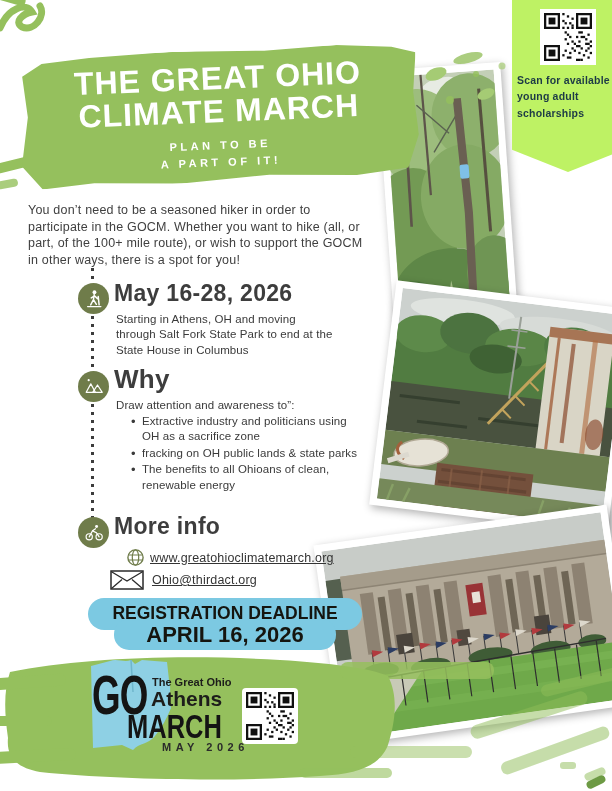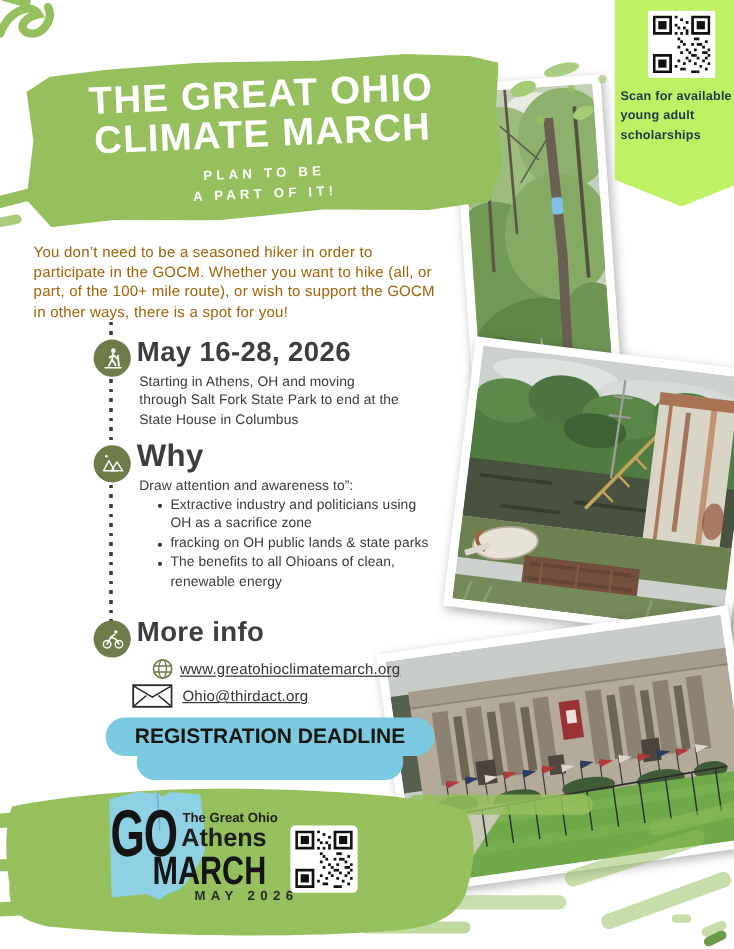--- a/index.html
+++ b/index.html
@@ -21,21 +21,21 @@
   .banner-title{color:#fff;font-weight:800;font-size:32px;line-height:1.04;letter-spacing:1px;text-align:center;}
   .banner-sub{color:#fff;font-weight:700;font-size:11px;letter-spacing:3.5px;text-align:center;line-height:1.5;margin-top:9px;}
 
   
   .ribbon{left:512px;top:0;width:112px;height:172px;background:#bef264;z-index:6;text-align:left;
     clip-path:polygon(0 0,100% 0,100% 87%,50% 100%,0 87%);}
   .ribbon .qr-box{width:56px;height:56px;background:#fff;margin:9px auto 7px;padding:4px;box-sizing:border-box;}
   .ribbon-text{font-size:10.5px;font-weight:700;color:#1d3a46;line-height:1.55;letter-spacing:.2px;padding:0 5px;}
 
   
-  .intro{left:28px;top:202px;width:344px;font-size:12.5px;line-height:1.33;color:#a16207;letter-spacing:.2px;z-index:5;}
+  .intro{left:28px;top:202px;width:344px;font-size:12.5px;line-height:1.33;color:#404040;letter-spacing:.2px;z-index:5;}
 
   
   .tl-dots{left:91px;top:268px;width:3px;height:274px;z-index:4;
     background:repeating-linear-gradient(to bottom,#3c3c3c 0 3px,transparent 3px 8px);}
   .milestone{position:absolute;width:31px;height:31px;border-radius:50%;background:#6f7c4a;z-index:5;
     display:flex;align-items:center;justify-content:center;}
   .milestone svg{width:22px;height:22px;}
   .h-sec{position:absolute;font-weight:800;color:#3d3d3d;z-index:5;letter-spacing:.3px;}
   .b-sec{position:absolute;font-size:11.5px;line-height:1.34;color:#3a3a3a;z-index:5;letter-spacing:.1px;}
   .why-bullets{left:142px;top:414px;width:224px;margin:0;padding:0;list-style:none;}
@@ -336,20 +336,21 @@
   <svg class="link-row-icon" style="left:110px;top:570px;" width="34" height="20" viewBox="0 0 34 20">
     <rect x="1" y="1" width="32" height="18" stroke="#2a2a2a" stroke-width="1.5" fill="none"></rect>
     <path d="M1.5 1.8 L17 11 L32.5 1.8 M1.5 18.4 L12 9.6 M32.5 18.4 L22 9.6" stroke="#2a2a2a" stroke-width="1.3" fill="none"></path>
   </svg>
   <div class="link-text" style="left:152px;top:573px;">Ohio@thirdact.org</div>
 
   <div class="abs deadline">
     <div class="blob-top"></div>
     <div class="blob-bottom"></div>
     <div class="dl1">REGISTRATION DEADLINE</div>
+    <div class="dl2">APRIL 16, 2026</div>
   </div>
 
   <svg class="abs" style="left:0;top:650px;z-index:4" width="612" height="141" viewBox="0 0 612 141">
     <path d="M10,22 C80,8 180,4 280,10 C330,13 370,18 388,26 C398,45 396,70 388,95 C380,115 360,124 320,126 C240,132 120,130 40,122 C18,118 6,108 8,88 C4,60 4,40 10,22 Z" fill="#95c05d"></path>
     <rect x="-8" y="26" width="74" height="12" rx="6" fill="#95c05d" transform="rotate(-4 29 32)"></rect>
     <rect x="-8" y="66" width="60" height="10" rx="5" fill="#95c05d"></rect>
     <rect x="-8" y="100" width="84" height="12" rx="6" fill="#95c05d" transform="rotate(-3 34 106)"></rect>
     <rect x="340" y="12" width="154" height="17" rx="8" fill="#95c05d" opacity=".85"></rect>
     <rect x="350" y="96" width="122" height="12" rx="6" fill="#95c05d" opacity=".5"></rect>
     <rect x="300" y="118" width="92" height="10" rx="5" fill="#95c05d" opacity=".6"></rect>

